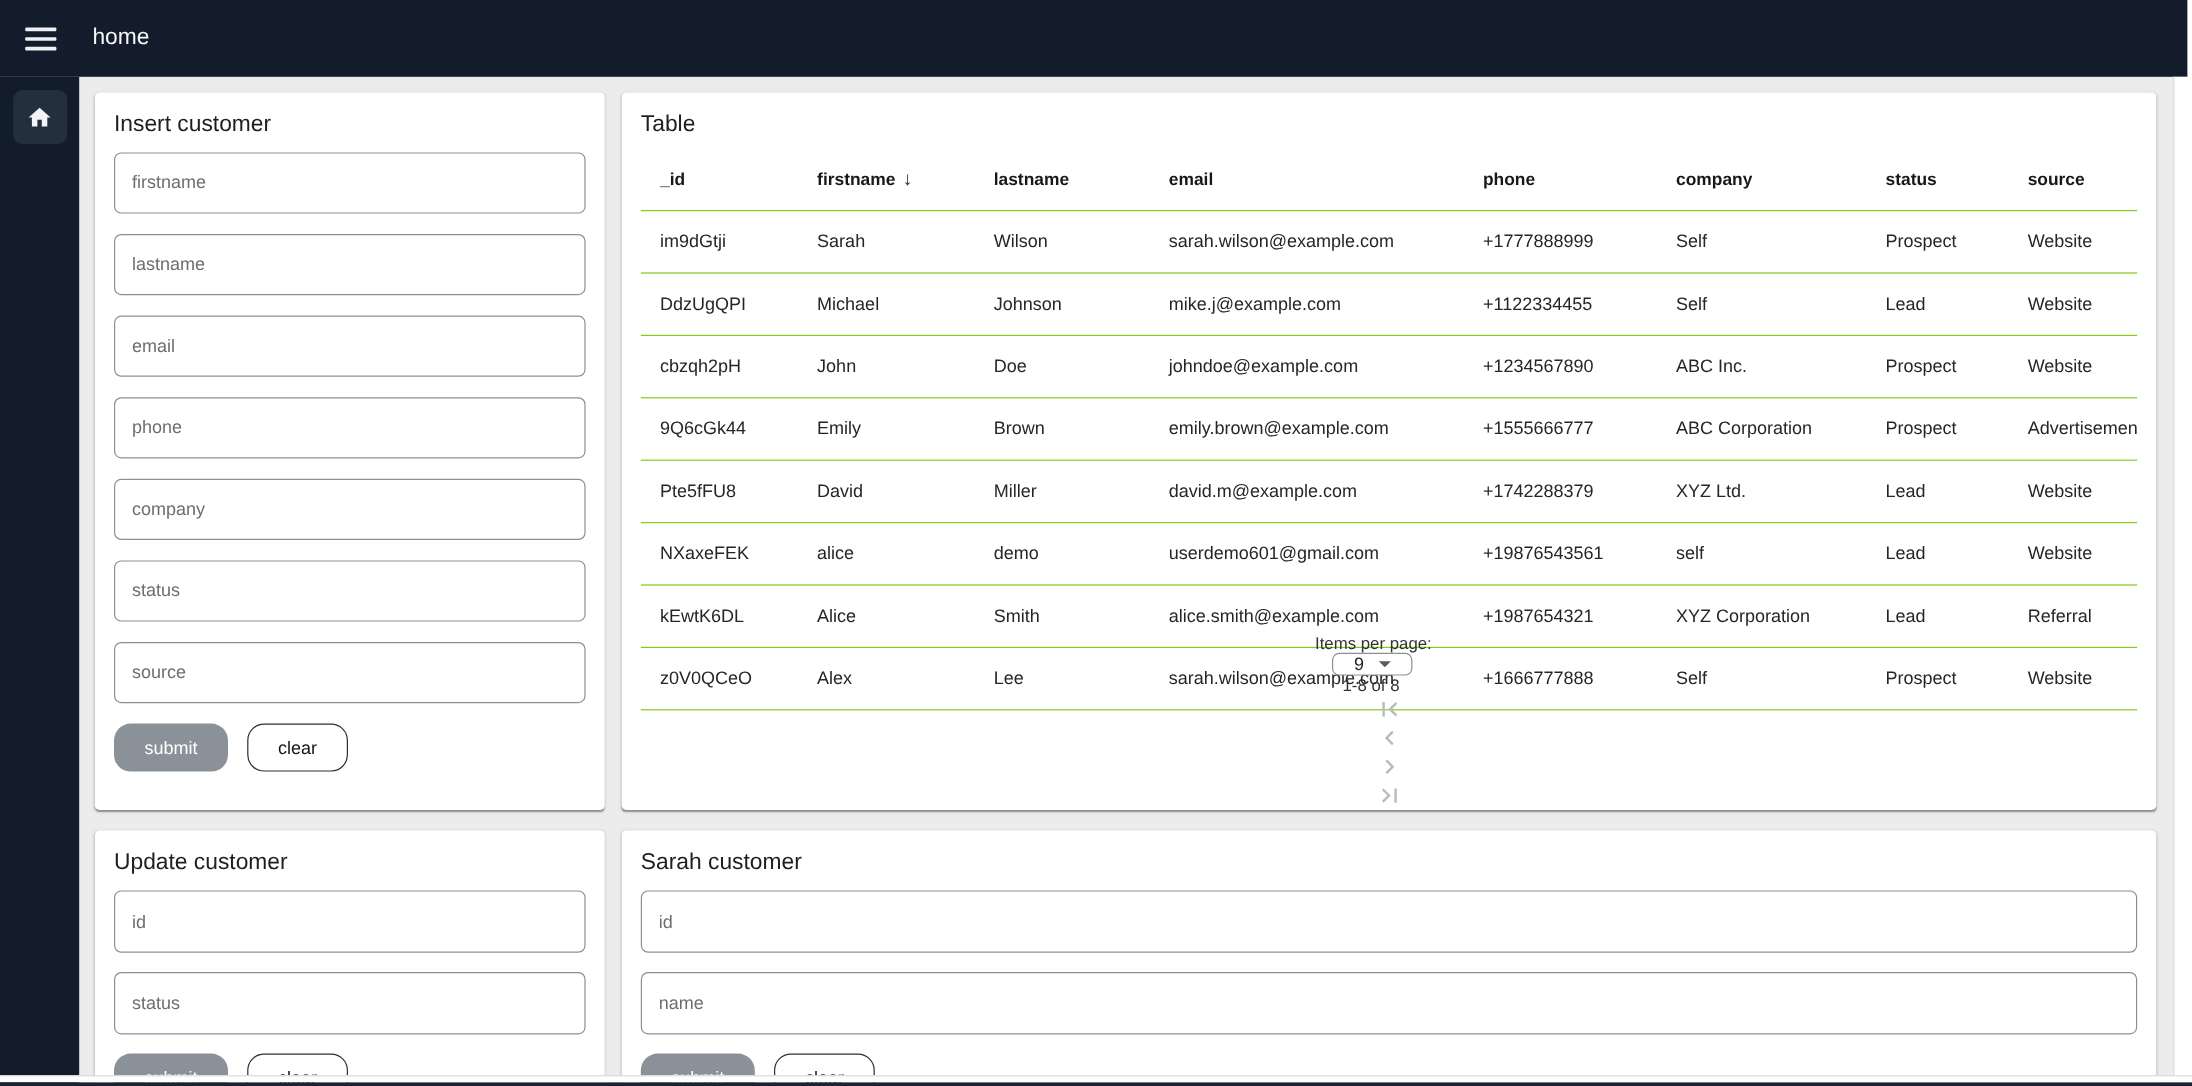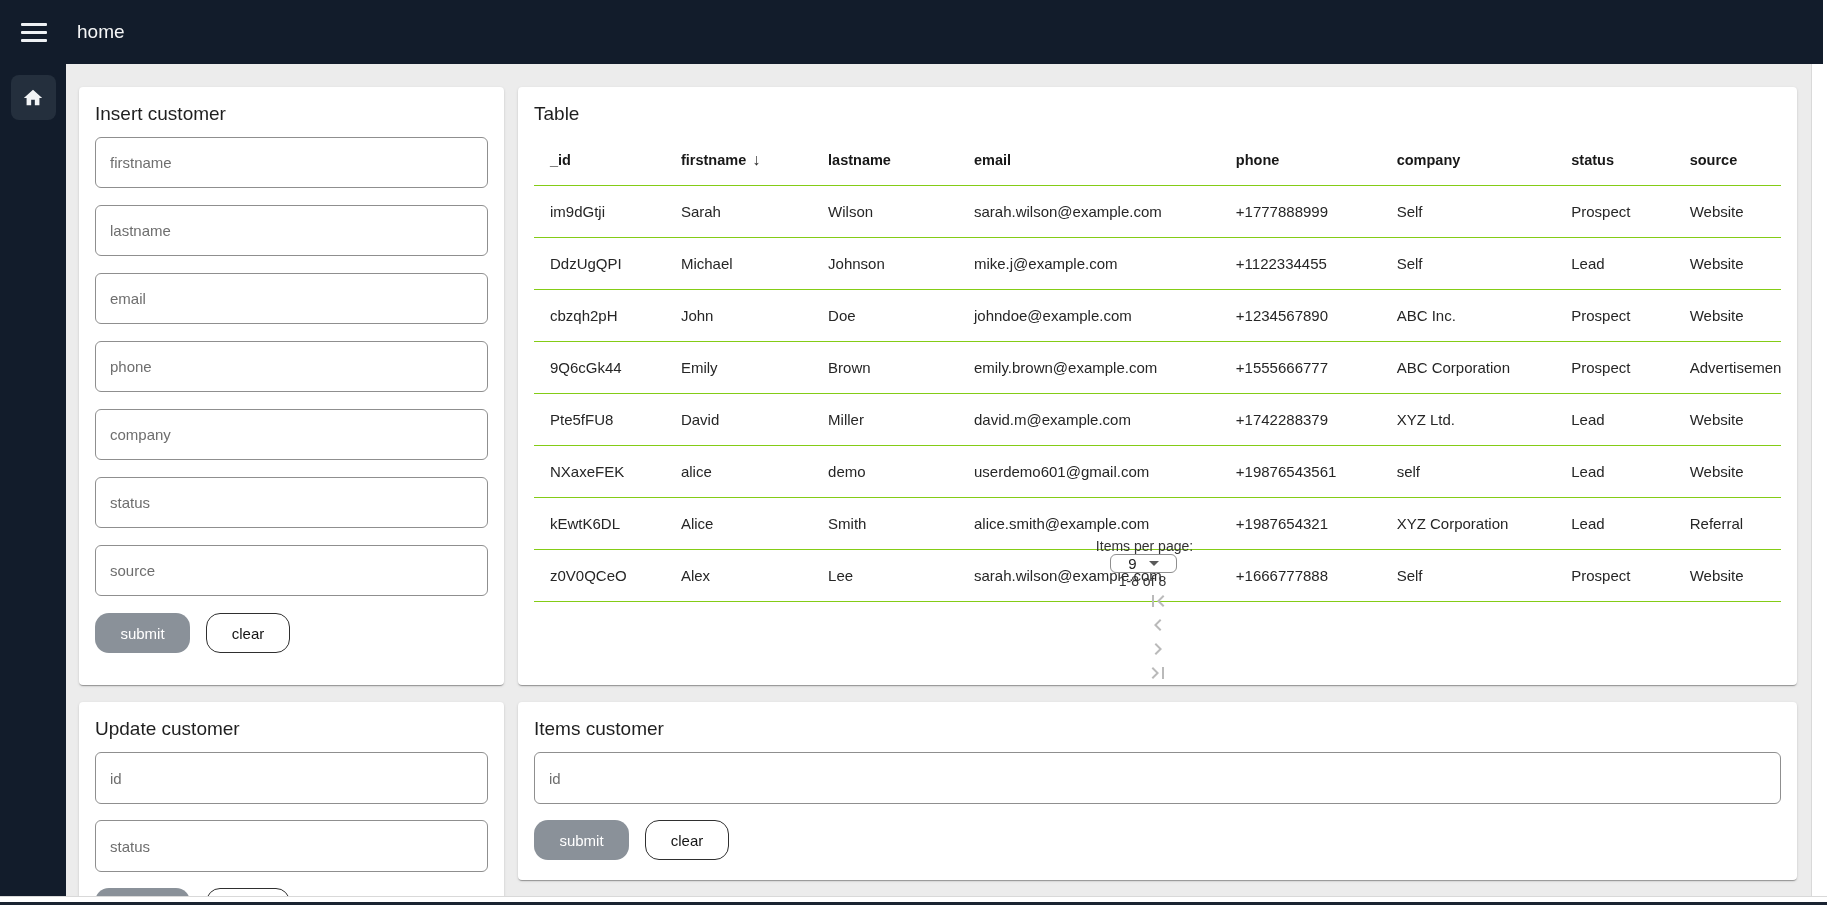--- a/index.html
+++ b/index.html
@@ -30,21 +30,21 @@
   .home-btn {
     margin:11px auto 0; display:flex; width:45px; height:45px;
     background:#242f3d; border:none; border-radius:8px;
     align-items:center; justify-content:center; cursor:pointer;
   }
   .home-btn svg { fill:#f2f4f6; }
 
   
   .main {
     position:absolute; left:66px; top:64px; right:16px; bottom:0;
-    padding:23px 14px 0 13px;
+    padding:13px 14px 0 13px;
     display:flex; gap:14px; align-items:flex-start;
   }
   .col-left  { width:425px; flex:none; display:flex; flex-direction:column; gap:17px; }
   .col-right { flex:1; min-width:0; display:flex; flex-direction:column; gap:17px; }
 
   .card {
     background:#fff; border-radius:4px;
     box-shadow:0 2px 1px -1px rgba(0,0,0,.2),0 1px 1px 0 rgba(0,0,0,.14),0 1px 3px 0 rgba(0,0,0,.12);
   }
   .card-title { font-size:19px; font-weight:400; color:#1f1f1f; margin-bottom:12px; }
@@ -292,22 +292,23 @@
         </button>
         <button class="pg-btn" aria-label="last page">
           <svg width="24" height="24" viewBox="0 0 24 24">
               <path d="M5.59 7.41L10.18 12l-4.59 4.59L7 18l6-6-6-6zM16 6h2v12h-2z"></path>
             </svg>
         </button>
       </div>
     </section>
 
     <section class="card form-card">
-      <h2 class="card-title">Items customer</h2>
+      <h2 class="card-title">Sarah customer</h2>
       <input class="field" style="height: 52px; margin-bottom: 16px;" placeholder="id">
+      <input class="field" style="height: 52px; margin-bottom: 16px;" placeholder="name">
       <div class="btn-row" style="margin-top:9px;">
         <button class="btn btn-submit">submit</button>
         <button class="btn btn-clear">clear</button>
       </div>
     </section>
 
   </div>
 </main>
 
 <div class="corner"></div>

